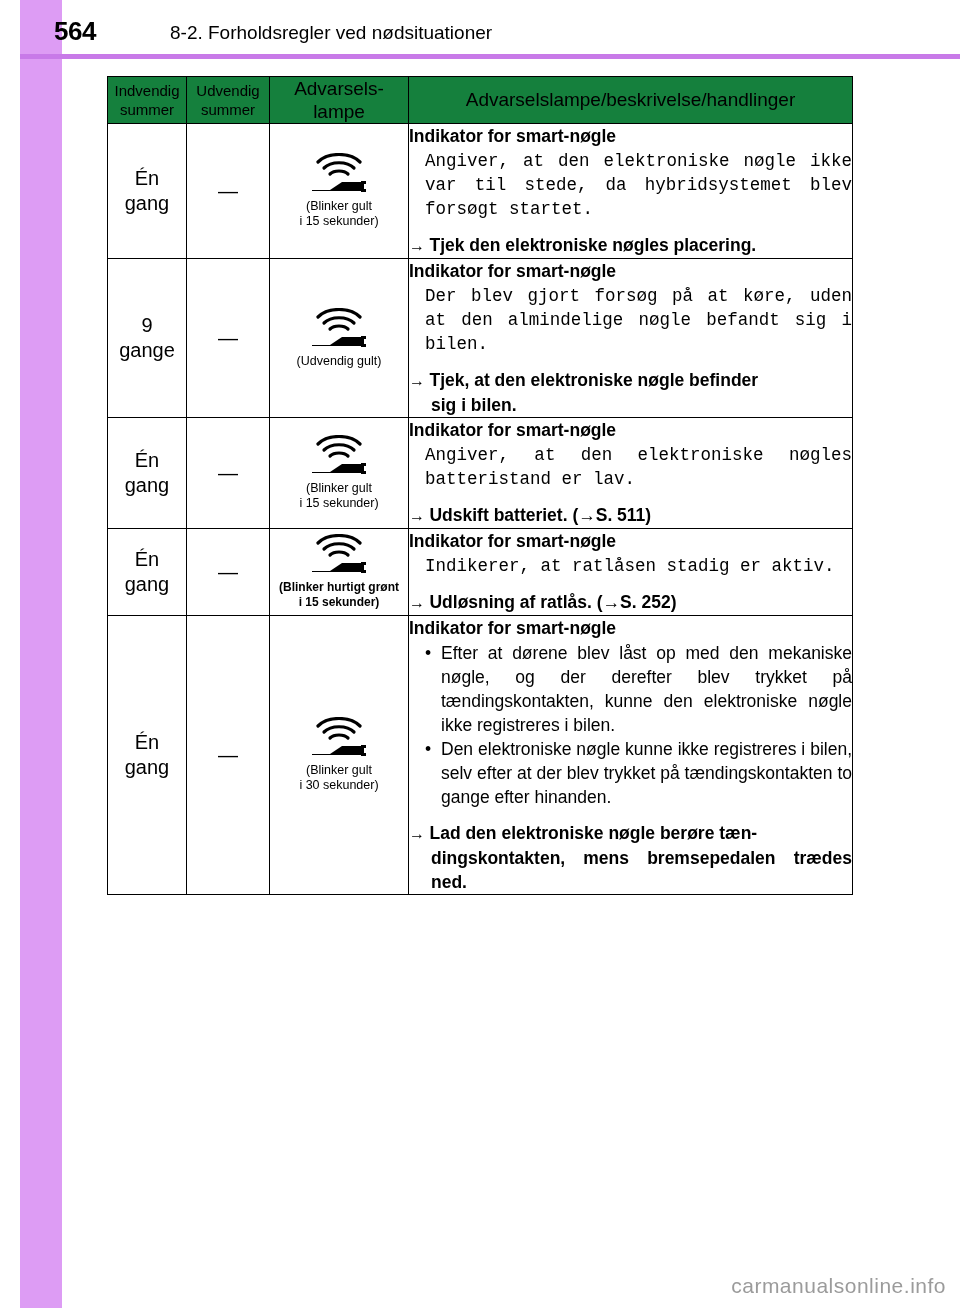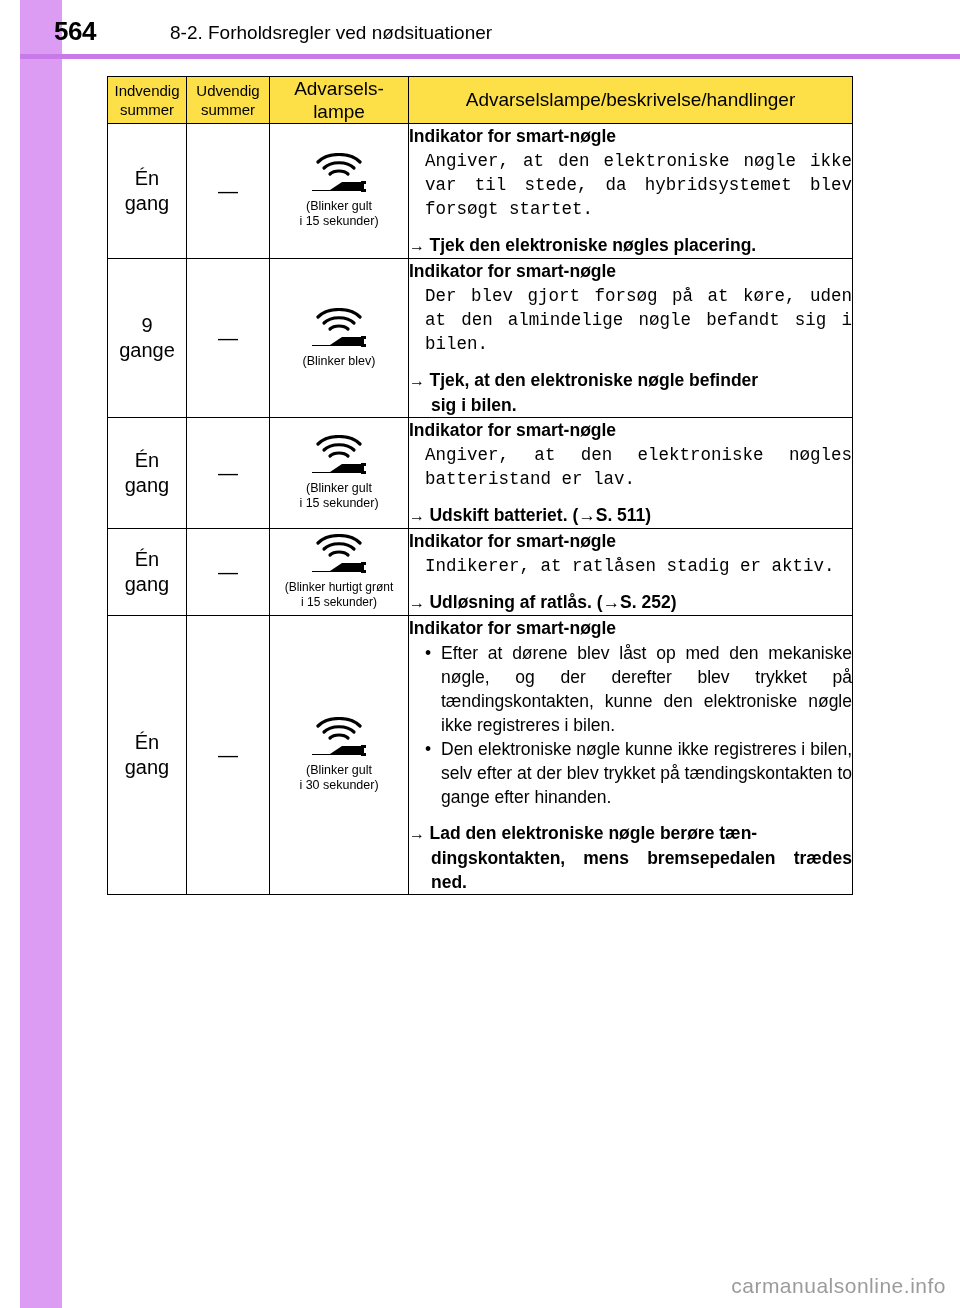--- a/index.html
+++ b/index.html
@@ -89,21 +89,21 @@
     border-collapse: collapse;
     table-layout: fixed;
   }
   table.warn-table th,
   table.warn-table td {
     border: 1px solid #000000;
     vertical-align: middle;
     padding: 0;
   }
   thead th {
-    background: #fde047;
+    background: #15803d;
     text-align: center;
     font-weight: normal;
   }
   .col-ind { width: 78px; }
   .col-udv { width: 82px; }
   .col-lamp { width: 138px; }
   .col-desc { width: 443px; }
 
   .th-small {
     font-size: 15px;
@@ -179,21 +179,21 @@
     content: "\2022";
     position: absolute;
     left: 0;
     top: 0;
   }
   .lamp-caption {
     font-size: 12.5px;
     line-height: 15px;
     margin-top: 4px;
   }
-  .lamp-caption.small { font-size: 12px; }
+  .lamp-caption.small { font-size: 12px; font-weight: bold; }
 
   .key-icon { display: block; margin: 0 auto; }
 
   
   .watermark {
     position: absolute;
     right: 14px;
     bottom: 10px;
     font-size: 21px;
     color: #9b9b9b;
@@ -277,21 +277,21 @@
             <rect x="0" y="0" width="70" height="42" fill="#ffffff"></rect>
             <path d="M14 9 C24 -1 46 -1 56 9" stroke="#000" stroke-width="3.2" fill="none" stroke-linecap="round"></path>
             <path d="M20 15 C27 8 43 8 50 15" stroke="#000" stroke-width="3.2" fill="none" stroke-linecap="round"></path>
             <path d="M26 21 C30 17 40 17 44 21" stroke="#000" stroke-width="3.2" fill="none" stroke-linecap="round"></path>
             <path d="M8 37 L26 37 L38 29 L57 29 L57 38 L8 38 Z" fill="#000"></path>
             <rect x="57" y="28" width="5" height="11" fill="#000"></rect>
             <rect x="60" y="31" width="3" height="5" fill="#ffffff"></rect>
           </svg>
         </span>
         <div class="lamp-caption">
-          <div>(Blinker blev)</div>
+          <div>(Udvendig gult)</div>
         </div>
       </td>
       <td class="cell-desc">
         <div class="desc-title">Indikator for smart-nøgle</div>
         <div class="desc-body">Der blev gjort forsøg på at køre, uden at den almindelige nøgle befandt sig i bilen.</div>
         <div class="desc-action"><span class="arrow">→&nbsp;</span><span>Tjek, at den elektroniske nøgle befinder</span><span class="cont">sig i bilen.</span></div>
       </td>
     </tr>
 
     <tr>

